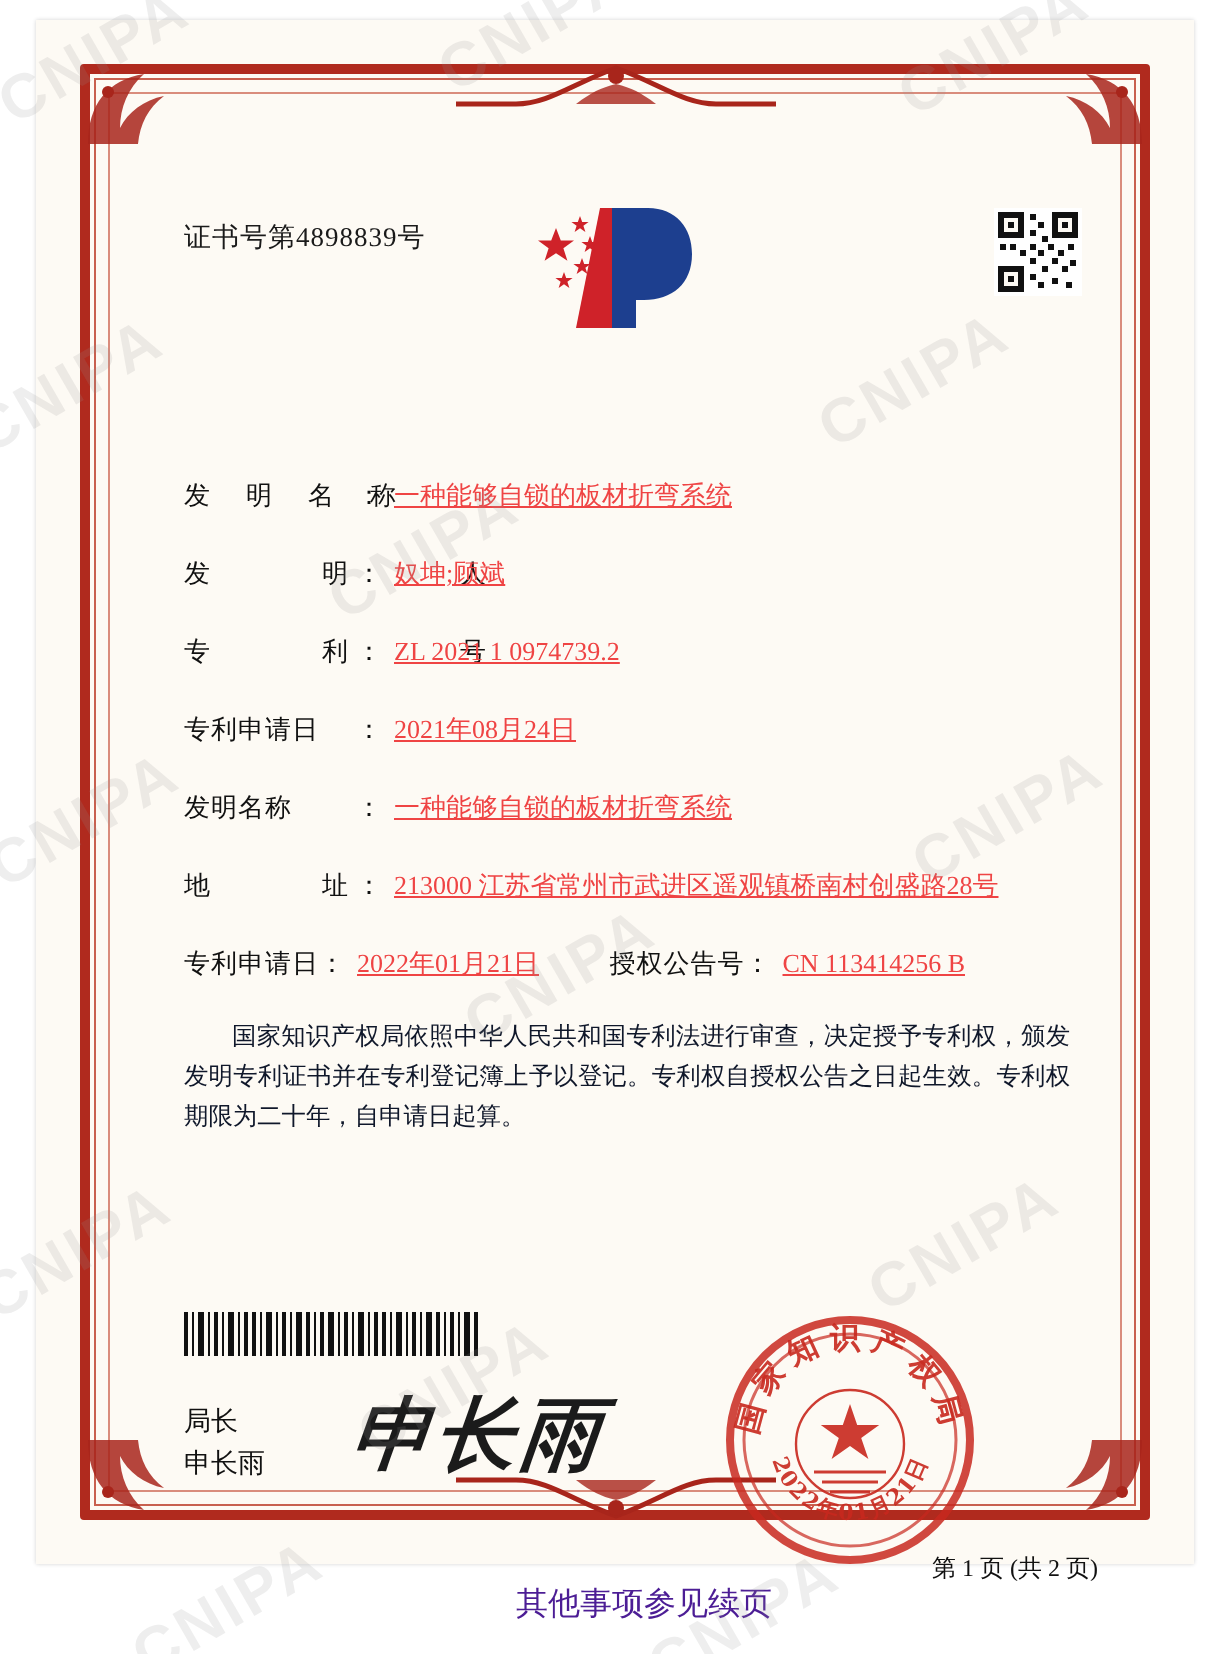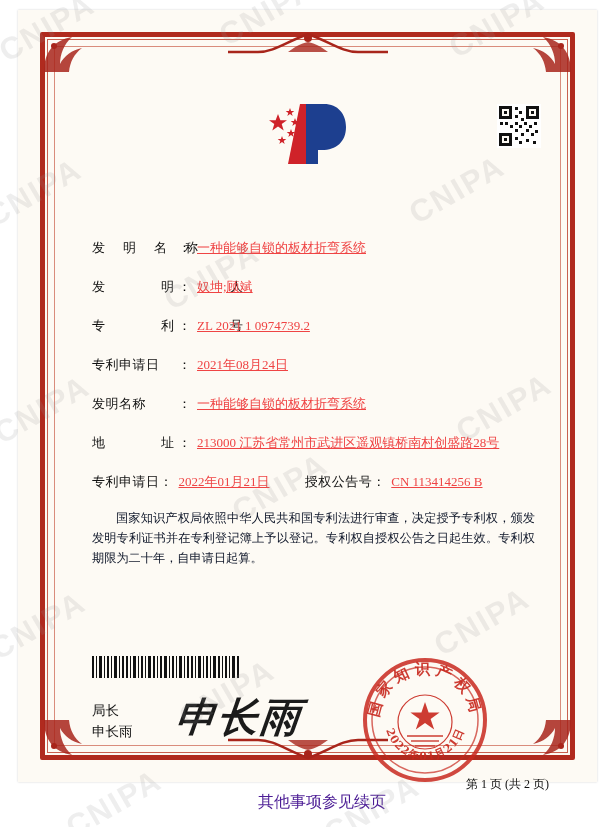--- a/index.html
+++ b/index.html
@@ -303,20 +303,21 @@
   <div id="bottom-ornament">
     <svg width="160" height="22" viewBox="0 0 160 22">
       <path d="M0 20 L30 20 C46 20 58 10 80 2 C102 10 114 20 130 20 L160 20" fill="none" stroke="currentColor" stroke-width="2.5"></path>
       <circle cx="80" cy="6" r="4" fill="currentColor"></circle>
       <path d="M60 20 C68 14 72 12 80 10 C88 12 92 14 100 20 Z" fill="currentColor" opacity="0.8"></path>
     </svg>
   </div>
 
   <div id="content">
 
+    <div id="cert-no">证书号第4898839号</div>
 
     <div id="qr">
       <svg width="44" height="44" viewBox="0 0 44 44">
         <rect width="44" height="44" fill="#ffffff"></rect>
         <g fill="#111">
           <rect x="2" y="2" width="13" height="13"></rect>
           <rect x="29" y="2" width="13" height="13"></rect>
           <rect x="2" y="29" width="13" height="13"></rect>
         </g>
         <g fill="#fdfaf4">

